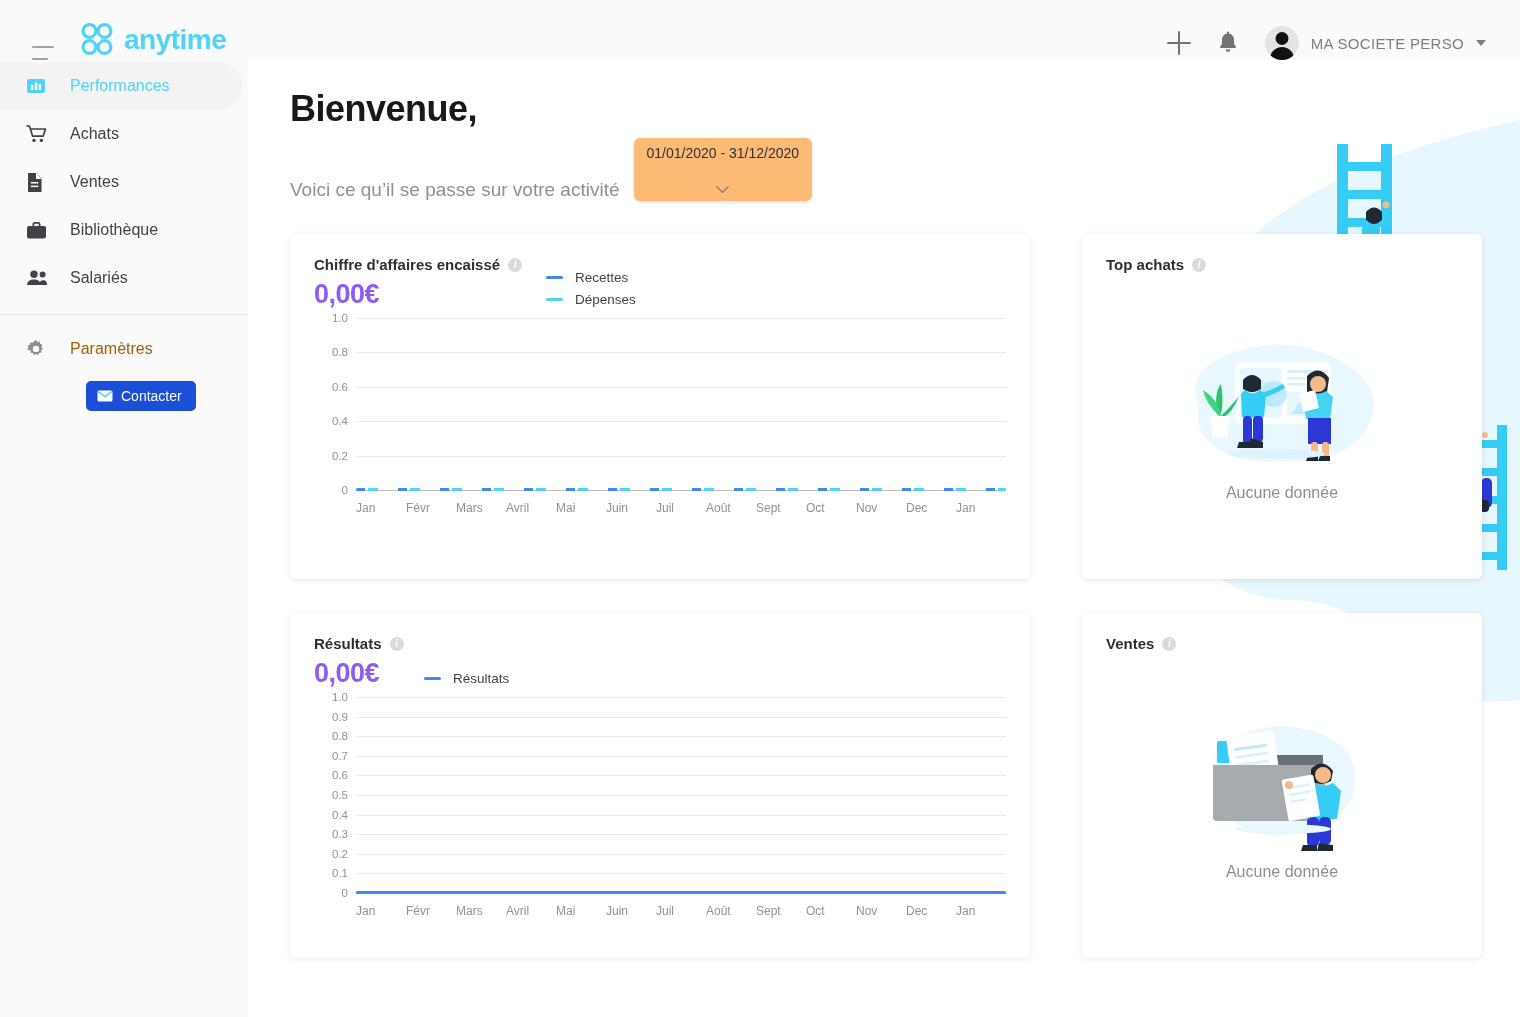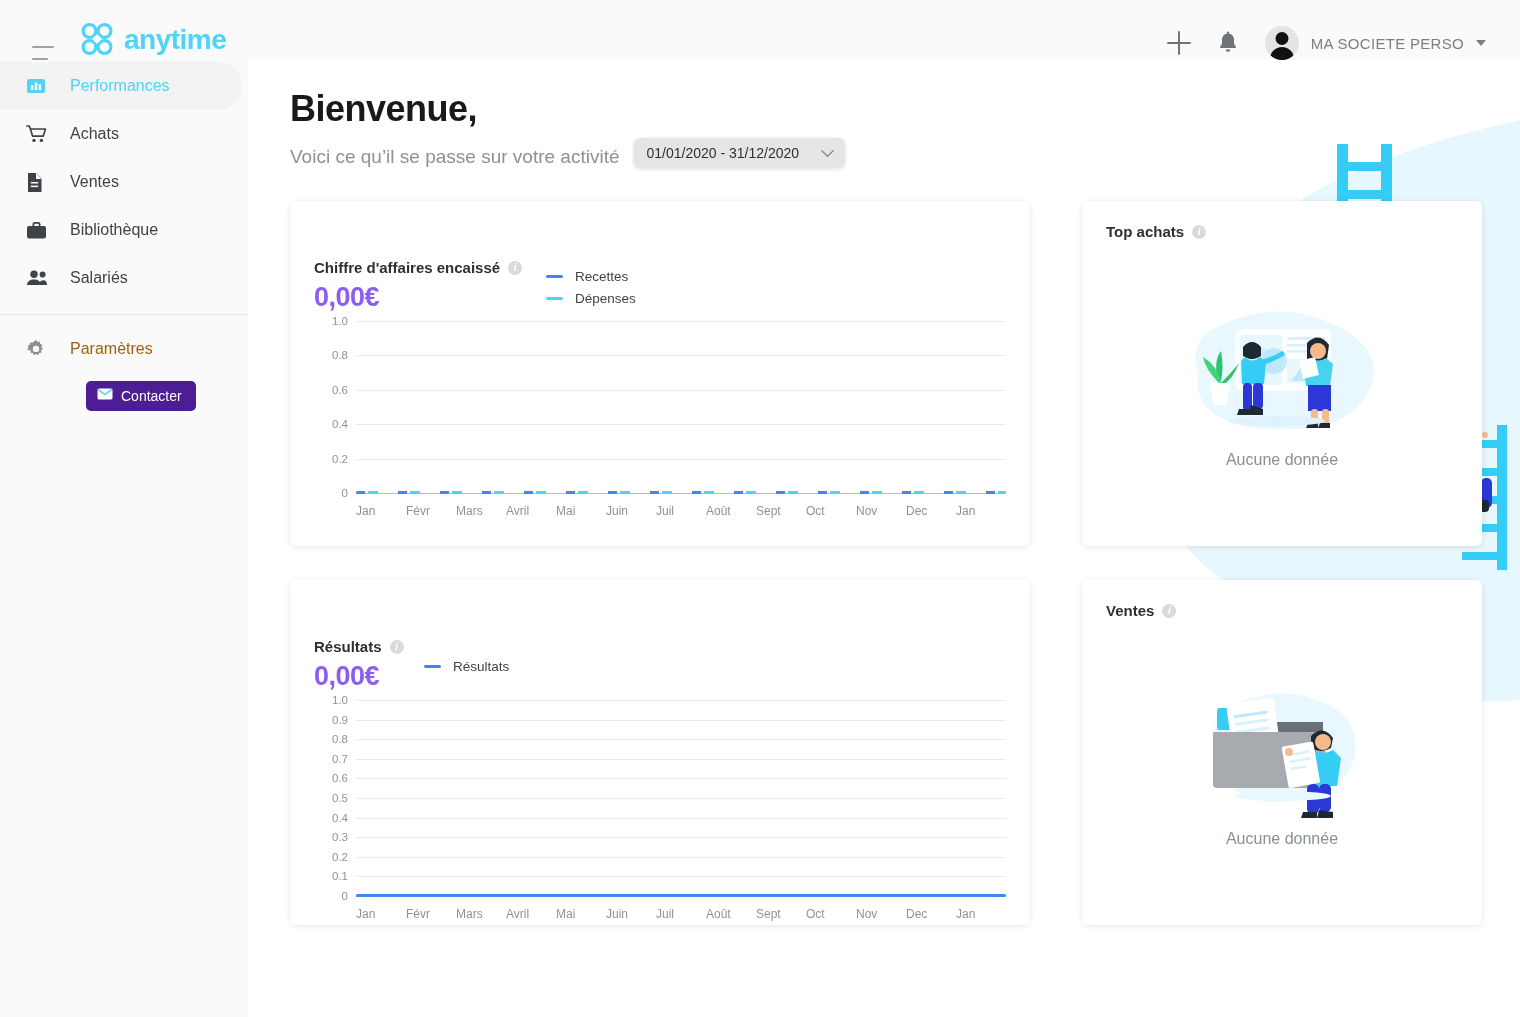--- a/index.html
+++ b/index.html
@@ -74,54 +74,54 @@
   .nav-item .nav-ic { width: 26px; display: flex; align-items: center; }
   .nav-item .nav-label { margin-left: 18px; }
   .nav-item.active {
     background: #f3f3f4; border-radius: 0 24px 24px 0;
     margin-right: 6px; color: #4fd3f7;
   }
   .nav-sep { height: 1px; background: #e4e5e7; margin: 12px 0 10px; }
   .nav-item.muted { color: #a16207; }
   .contact-wrap { padding-left: 86px; margin-top: 8px; }
   .contact-btn {
-    display: inline-flex; gap: 8px;
-    background: #4c1d95; color: #fff; border: none; border-radius: 5px;
+    display: inline-flex; align-items: center; gap: 8px;
+    background: #1d4ed8; color: #fff; border: none; border-radius: 5px;
     padding: 7px 14px 7px 11px; font-size: 14px; font-family: inherit;
     cursor: pointer;
   }
 
   
   .main { position: absolute; top: 60px; left: 248px; right: 0; bottom: 0; z-index: 2; }
   .page-head { padding: 28px 0 0 42px; position: relative; z-index: 3; }
   .page-title { font-size: 36px; font-weight: bold; color: #17191c; letter-spacing: -.5px; }
   .page-sub-row { display: flex; align-items: flex-end; gap: 14px; margin-top: 8px; }
   .page-sub { font-size: 19px; color: #8c9196; }
   .daterange {
     display: inline-flex; align-items: center; gap: 24px;
-    background: #e5e5e5; border-radius: 6px; padding: 7px 13px;
+    background: #fdba74; border-radius: 6px; padding: 7px 13px;
     box-shadow: 0 1px 4px rgba(0,0,0,.13);
-    font-size: 14px; color: #2d3136; cursor: pointer;
+    font-size: 14px; color: #2d3136; cursor: pointer; flex-direction: column;
   }
   .chev { width: 9px; height: 9px; border-right: 1.6px solid #6b7076;
           border-bottom: 1.6px solid #6b7076; transform: rotate(45deg) translate(-2px,-2px); }
 
   .grid {
     position: relative; z-index: 3;
     margin: 33px 38px 0 42px;
     display: grid; grid-template-columns: 740px 1fr; gap: 34px 52px;
   }
   .card {
     background: #fff; border-radius: 6px; box-shadow: 0 1px 6px rgba(0,0,0,.10);
     padding: 22px 24px;
   }
   .card.chart-card { height: 345px; }
   .card.side-card { height: 345px; display: flex; flex-direction: column; }
 
-  .card-head { display: flex; align-items: center; margin-top: 36px; }
+  .card-head { display: flex; align-items: flex-end; }
   .card-title-col { min-width: 232px; }
   .card-title { font-size: 15px; font-weight: bold; color: #2c3034; display: flex; align-items: center; gap: 8px; }
   .info-dot {
     width: 14px; height: 14px; border-radius: 50%; background: #d9dadc;
     color: #fff; font-size: 10px; font-weight: bold; line-height: 14px;
     text-align: center; font-style: italic; cursor: pointer; flex: none;
   }
   .card-amount { font-size: 27px; font-weight: bold; color: #8b5cf6; margin-top: 6px; letter-spacing: -.5px; }
   .legend { margin-top: 3px; }
   .legend-row { display: flex; align-items: center; gap: 12px; height: 22px; }

